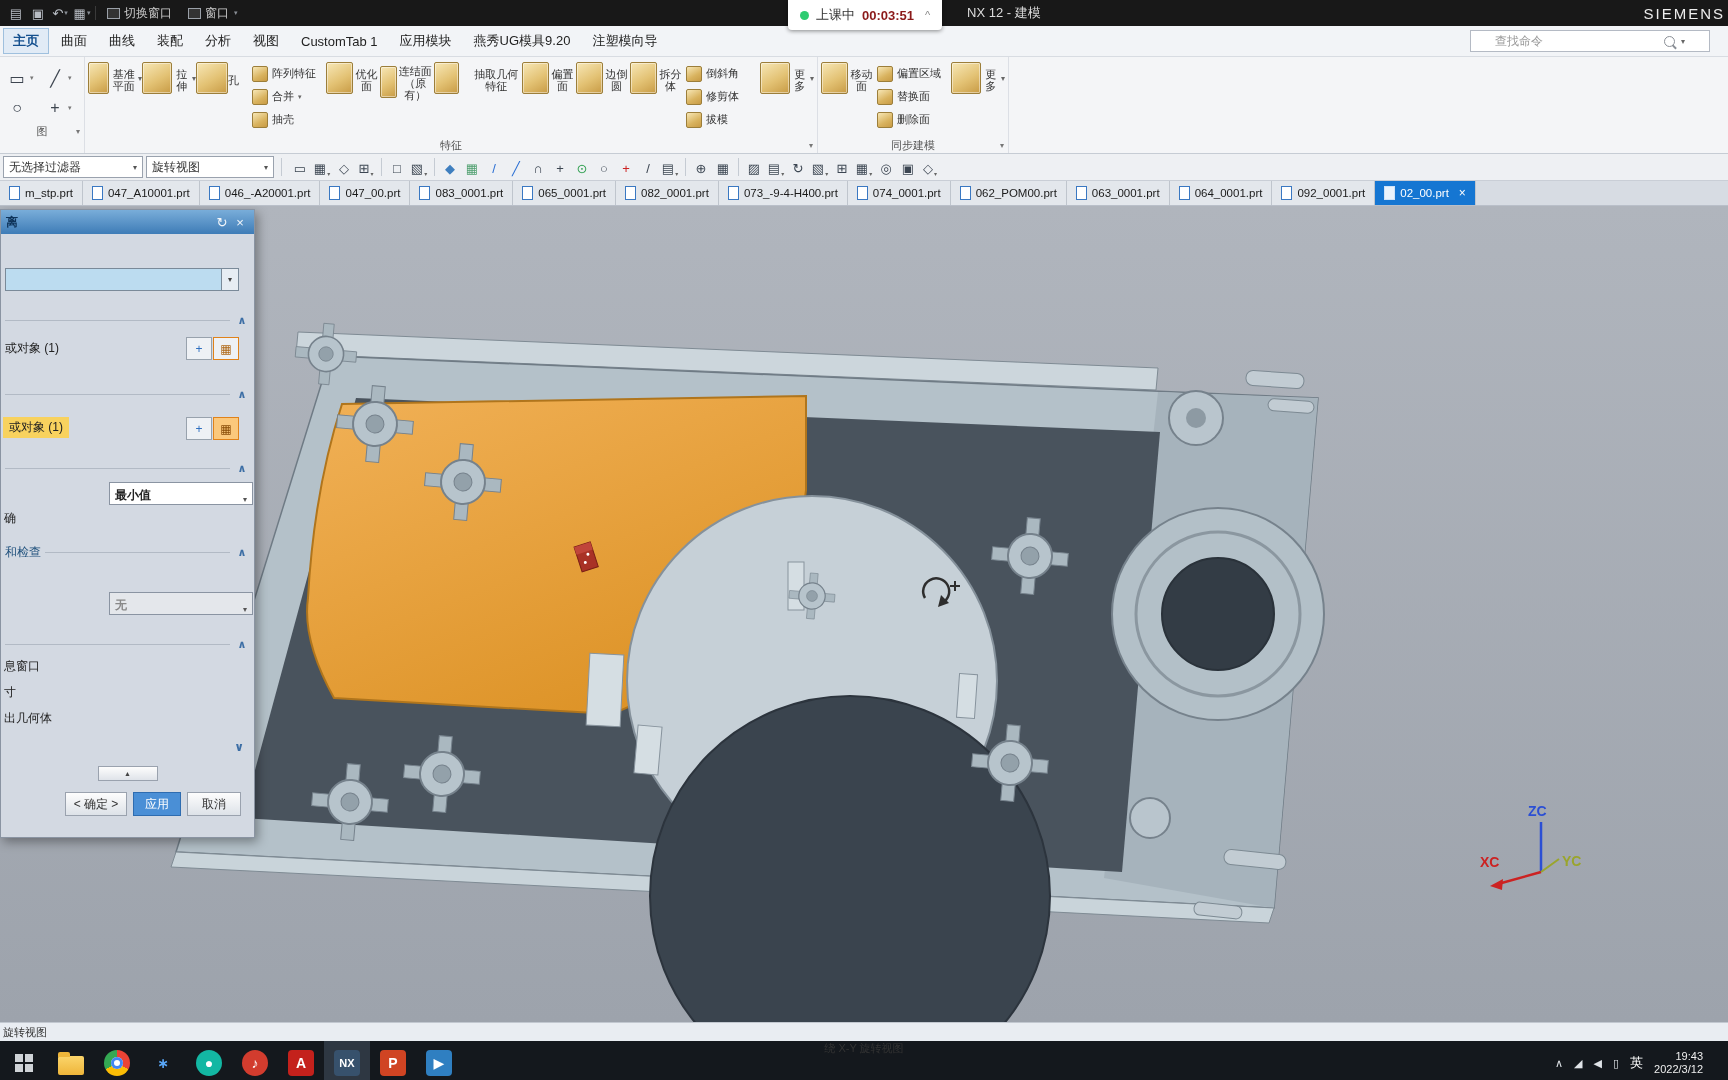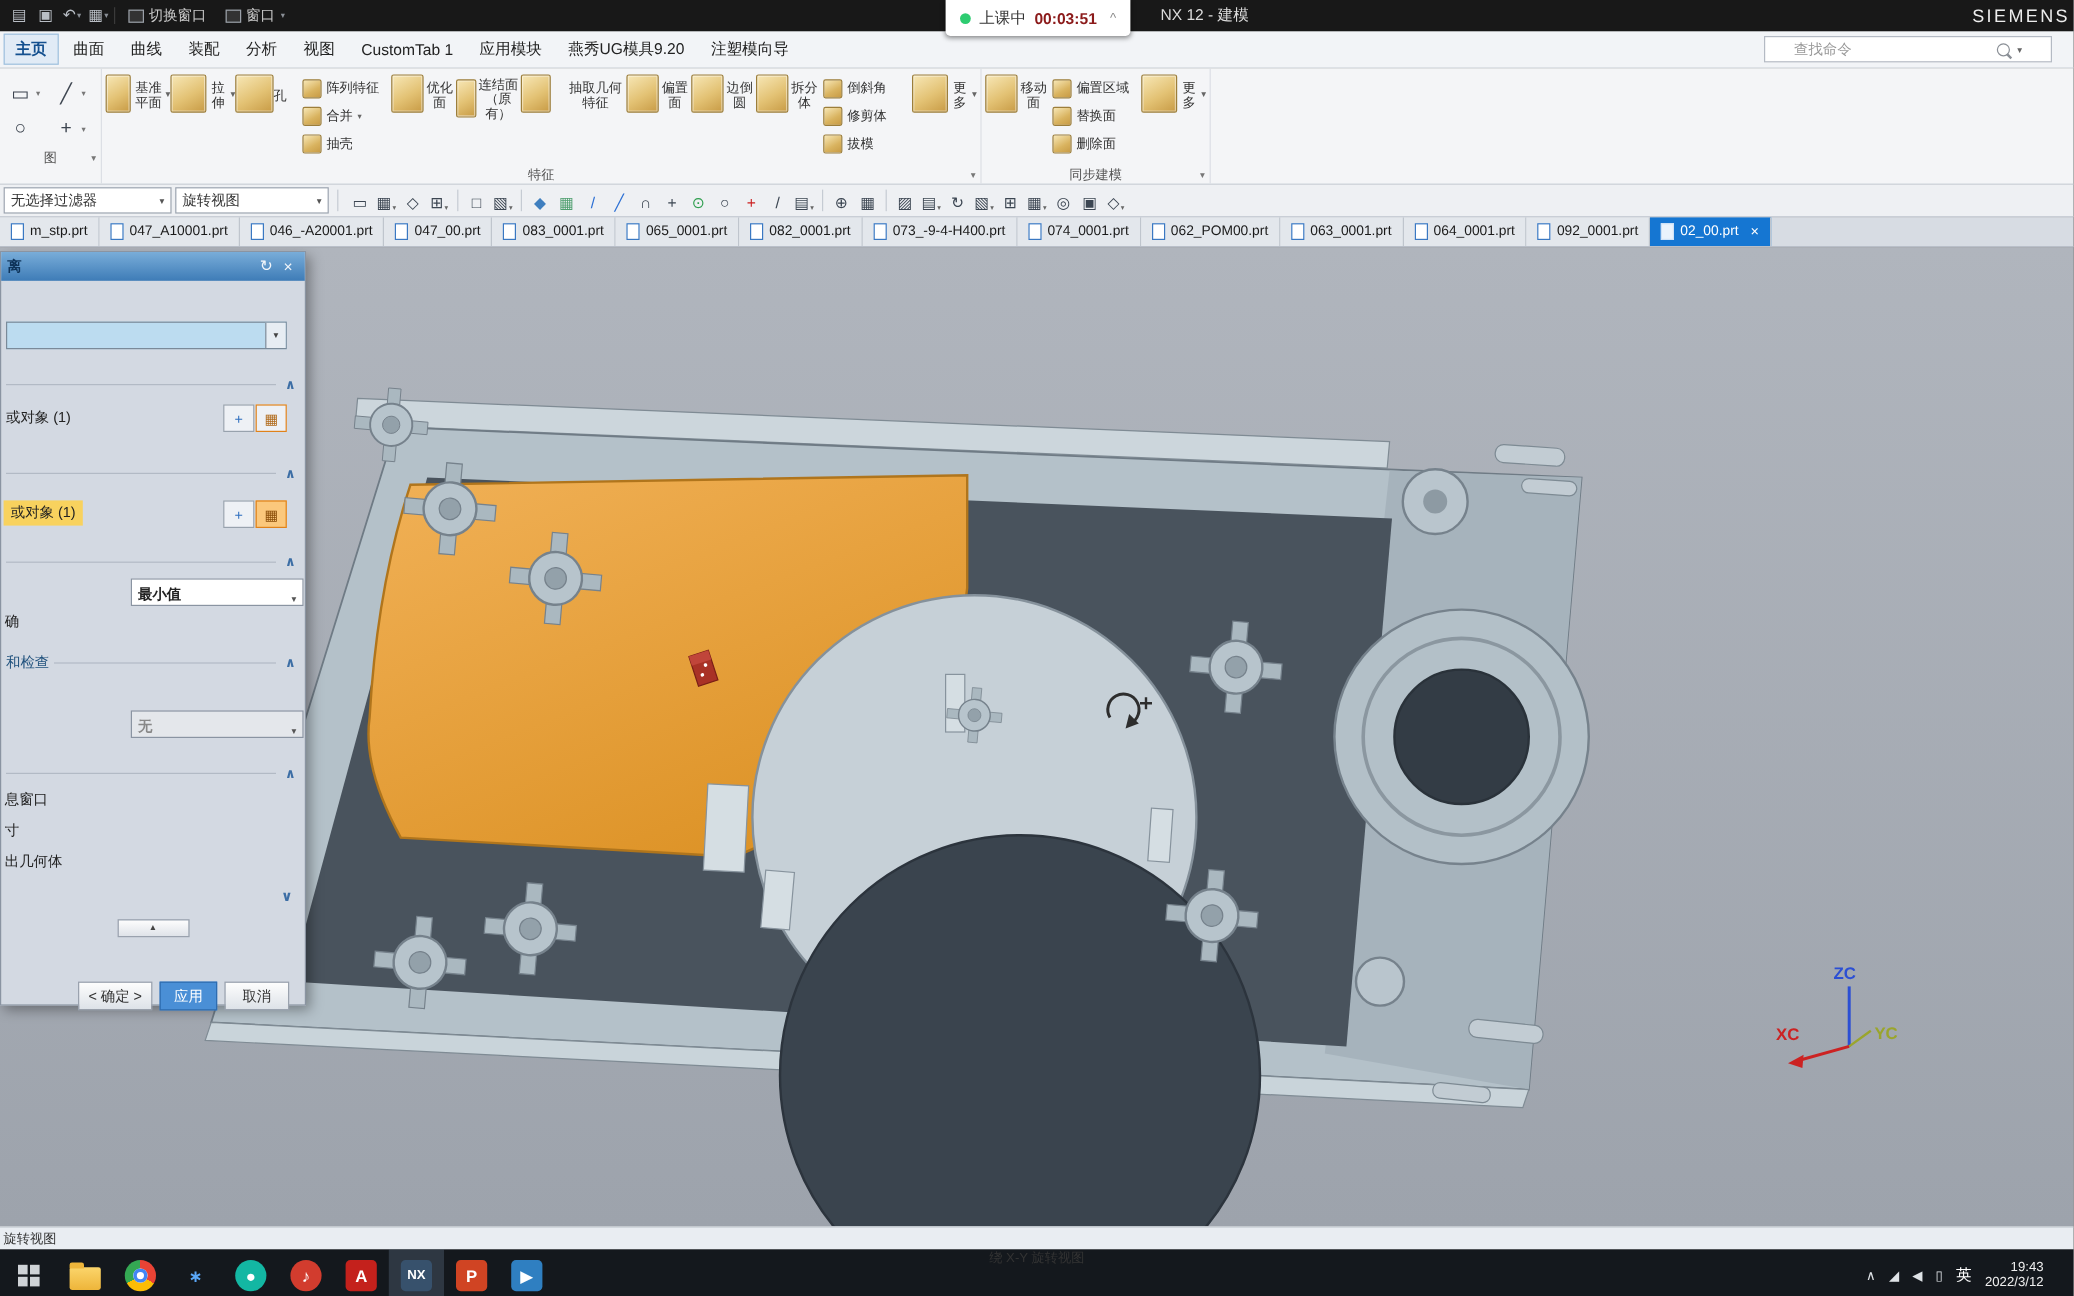--- a/index.html
+++ b/index.html
@@ -91,21 +91,21 @@
   .iconbtn.orange{border-color:#e0821a;}
   .iconbtn.orangeon{border-color:#e0821a;background:#fbc87c;}
   .dlg-drop{position:absolute;left:108px;width:132px;height:21px;background:#fff;border:1px solid #8a94a2;display:flex;align-items:flex-end;justify-content:space-between;padding:0 5px;font-weight:bold;}
   .dlg-drop.disabled{background:#e4e7eb;color:#888;}
   .dlg-drop .dcaret{font-size:8px;color:#555;}
   .dlg-text{position:absolute;left:3px;white-space:nowrap;}
   .dlg-inforows{position:absolute;top:448px;left:3px;display:flex;flex-direction:column;gap:9px;}
   .dlg-inforow{white-space:nowrap;}
   .dlg-v{position:absolute;right:10px;top:530px;color:#3c6ea5;font-size:12px;font-weight:bold;}
   .dlg-up{position:absolute;top:556px;left:50%;transform:translateX(-50%);width:58px;height:13px;background:linear-gradient(#fdfdfd,#dfe3e9);border:1px solid #9aa2ae;display:flex;align-items:center;justify-content:center;font-size:7px;color:#444;}
-  .dlg-btn{position:absolute;top:608px;height:22px;border:1px solid #9aa2ae;background:linear-gradient(#fdfdfd,#dde2e8);display:flex;align-items:center;justify-content:center;font-size:12px;color:#333;}
+  .dlg-btn{position:absolute;top:582px;height:22px;border:1px solid #9aa2ae;background:linear-gradient(#fdfdfd,#dde2e8);display:flex;align-items:center;justify-content:center;font-size:12px;color:#333;}
   .dlg-btn.apply{background:#4a8fd6;border-color:#2e6cb0;color:#fff;}
 
   
   .statusbar{position:relative;height:18px;background:#e9edf2;border-top:1px solid #c2c8d0;font-size:11px;color:#333;}
   .sb-left{position:absolute;left:3px;top:2px;}
   .sb-center{position:absolute;left:50%;top:18px;transform:translateX(-50%);}
 
   
   .taskbar{height:44px;background:#14181d;display:flex;align-items:center;color:#fff;}
   .tk-start{width:48px;height:100%;display:grid;place-items:center;}

